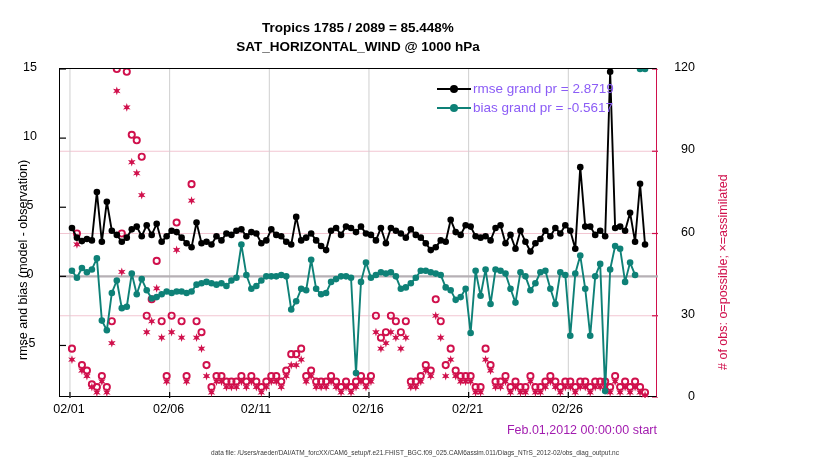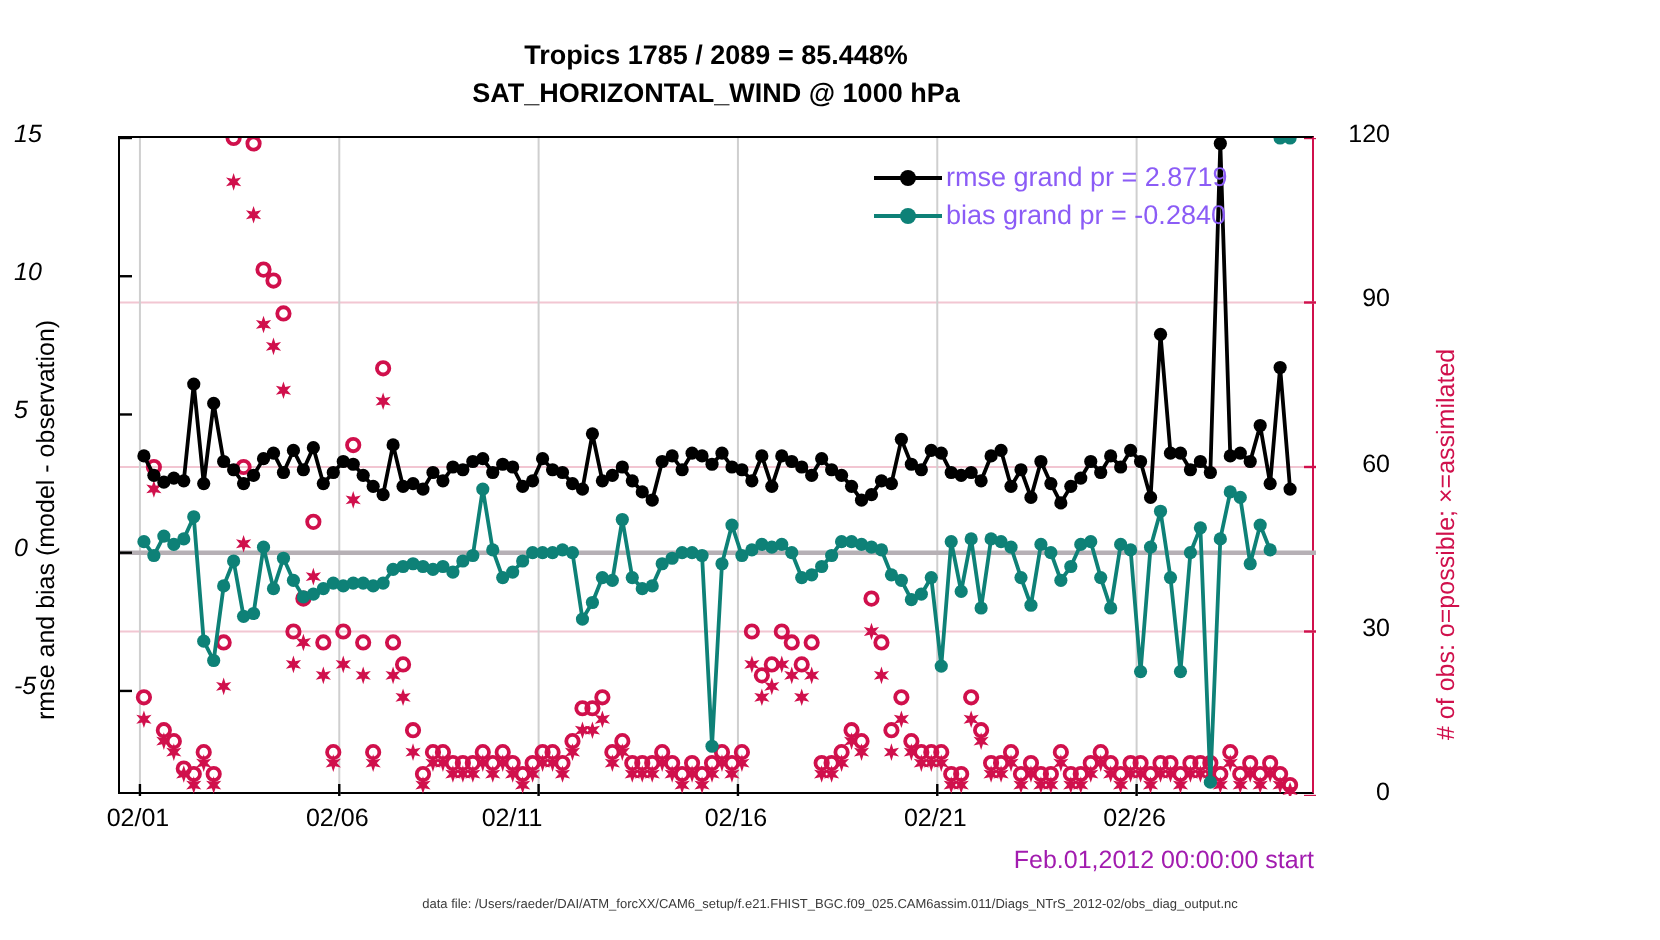--- a/index.html
+++ b/index.html
@@ -52,25 +52,24 @@
     left: 16px;
     top: 360px;
     font-size: 12.5px;
     color: #000;
     white-space: nowrap;
   }
   .ytick-left {
     position: absolute;
     right: 0;
     width: 46px;
-    text-align: left;
+    text-align: center;
     font-size: 12.5px;
     color: #000;
     line-height: 12px;
-    font-style: italic;
   }
   #ylabels-left { position:absolute; left:0; top:0; width:53px; height:470px; }
   
   #ylabels-right { position:absolute; left:661px; top:0; width:60px; height:470px; }
   .ytick-right {
     position: absolute;
     left: 0;
     width: 34px;
     text-align: right;
     font-size: 12.5px;
@@ -704,19 +703,19 @@
         <span class="lline" style="background:#000000"></span>
         <span class="ldot" style="background:#000000"></span>
       </span>
       <span class="legend-text">rmse grand pr = 2.8719</span>
     </div>
     <div class="legend-row">
       <span class="legend-sample">
         <span class="lline" style="background:#0e8177"></span>
         <span class="ldot" style="background:#0e8177"></span>
       </span>
-      <span class="legend-text">bias grand pr = -0.2840</span>
+      <span class="legend-text">bias grand pr = -0.5617</span>
     </div>
   </div>
 
   <div class="footer">data file: /Users/raeder/DAI/ATM_forcXX/CAM6_setup/f.e21.FHIST_BGC.f09_025.CAM6assim.011/Diags_NTrS_2012-02/obs_diag_output.nc</div>
 
 </div>
 
 </body></html>

